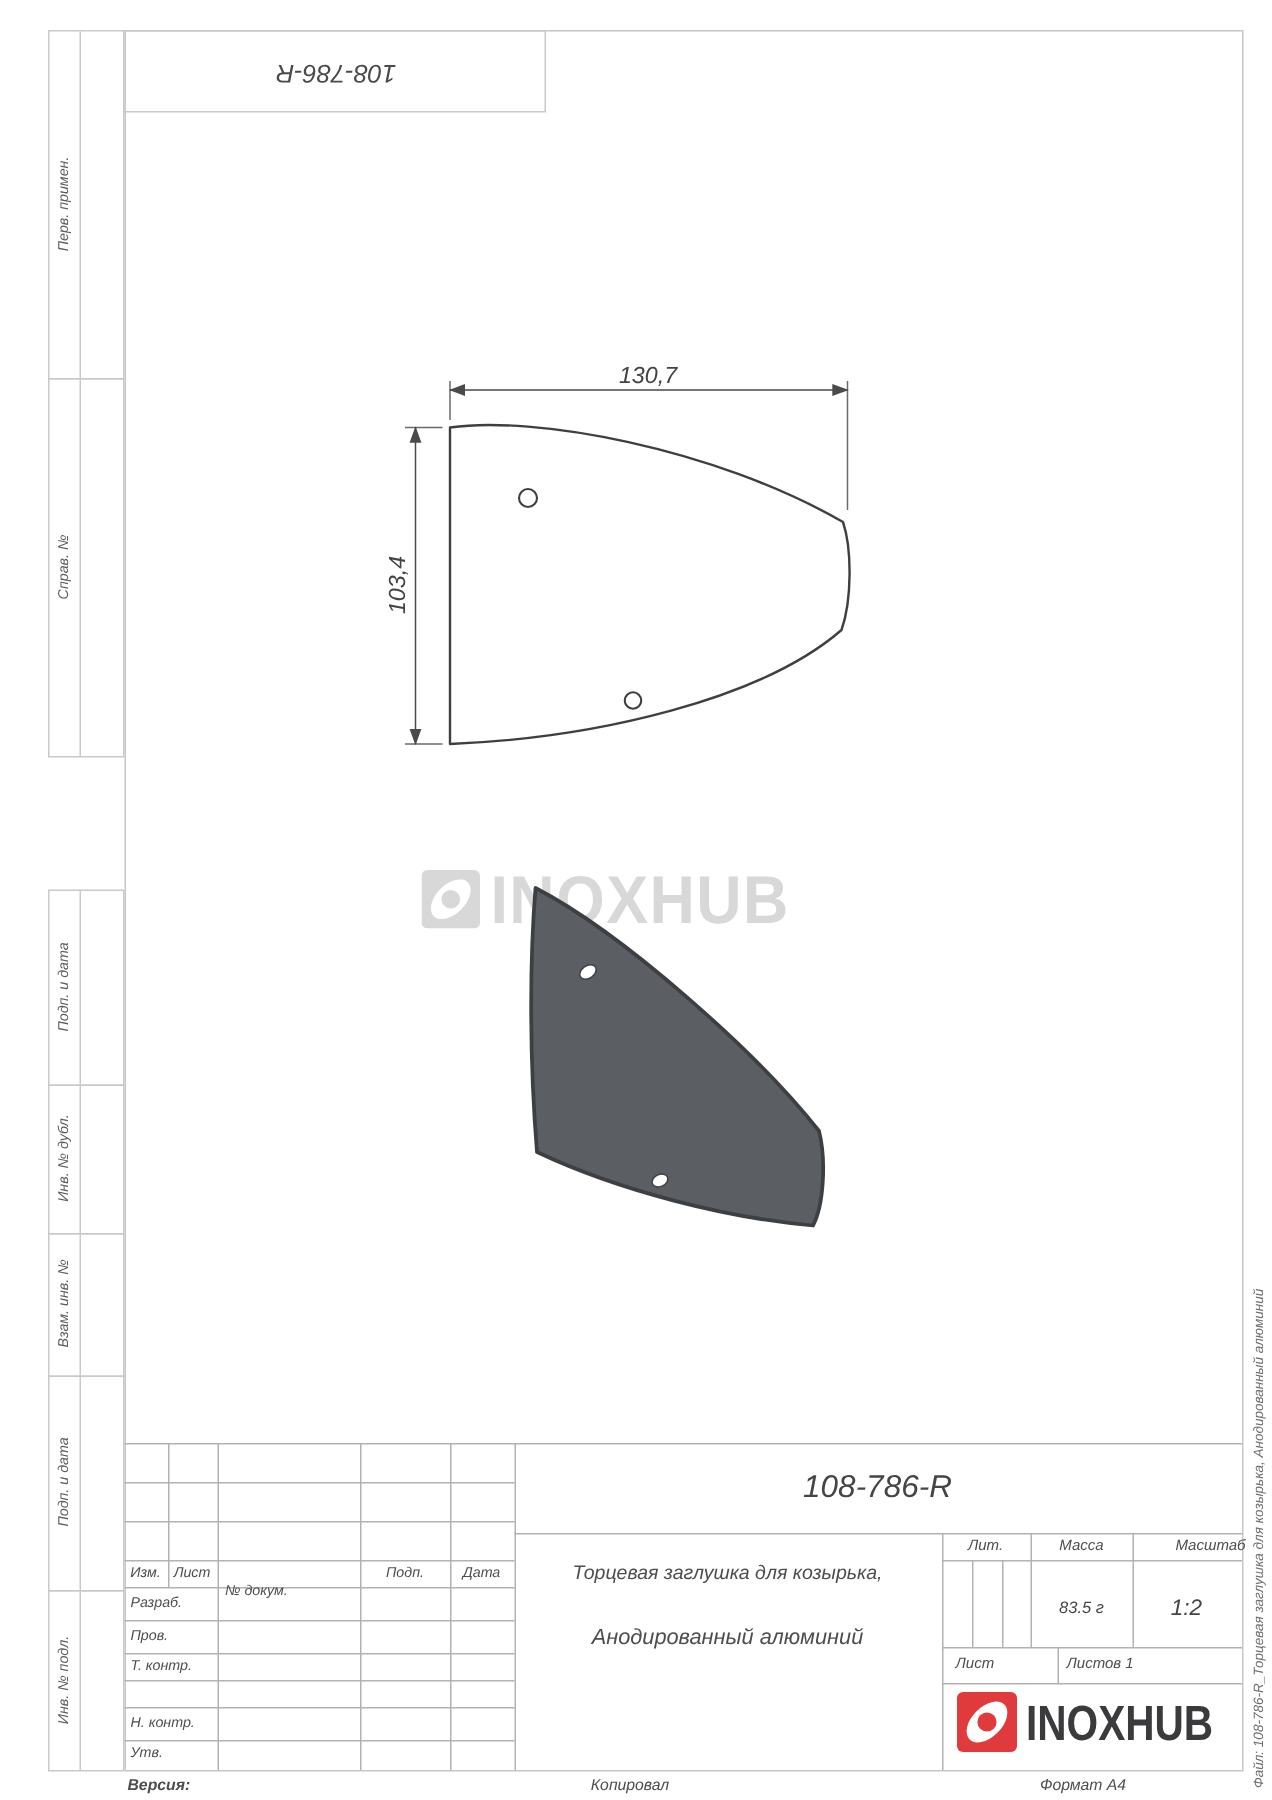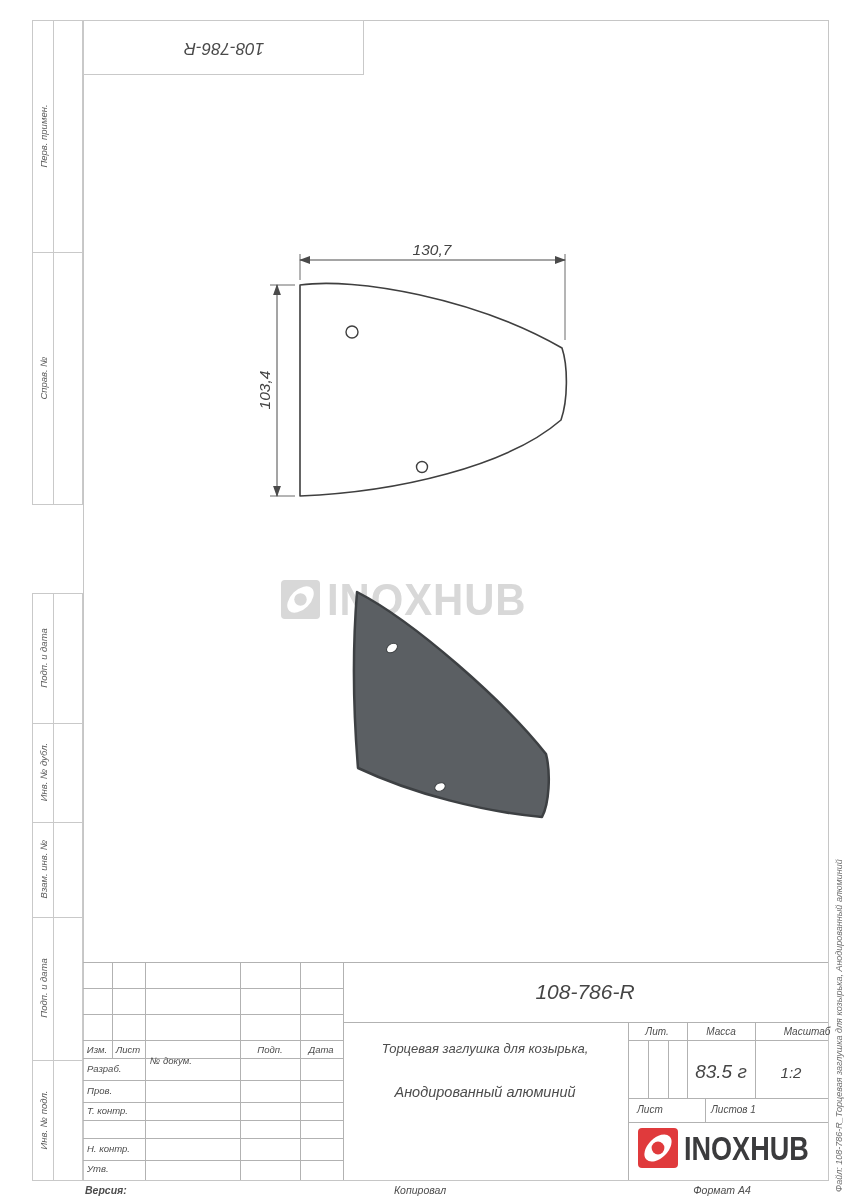--- a/index.html
+++ b/index.html
@@ -143,21 +143,21 @@
 
   <span class="t" style="left:87px;top:1063px;font-size:9.5px;">Разраб.</span>
   <span class="t" style="left:87px;top:1085px;font-size:9.5px;">Пров.</span>
   <span class="t" style="left:87px;top:1105px;font-size:9.5px;">Т. контр.</span>
   <span class="t" style="left:87px;top:1143px;font-size:9.5px;">Н. контр.</span>
   <span class="t" style="left:87px;top:1163px;font-size:9.5px;">Утв.</span>
 
   <span class="t tc" style="left:657px;top:1031px;font-size:10px;">Лит.</span>
   <span class="t tc" style="left:721px;top:1031px;font-size:10px;">Масса</span>
   <span class="t tc" style="left:791px;top:1031px;font-size:10px;margin-left:16px;">Масштаб</span>
-  <span class="t tc" style="left:721px;top:1072px;font-size:19px;color:#454545;">83.5 г</span>
+  <span class="t tc" style="left:721px;top:1072px;font-size:11px;color:#454545;">83.5 г</span>
   <span class="t tc" style="left:791px;top:1072px;font-size:15px;color:#454545;">1:2</span>
 
   <span class="t" style="left:637px;top:1104px;font-size:10px;">Лист</span>
   <span class="t" style="left:711px;top:1104px;font-size:10px;">Листов 1</span>
 
   <div class="logo">
     <svg width="40" height="40" viewBox="0 0 100 100" style="position:static;">
       <rect width="100" height="100" rx="10" fill="#e03a3c"></rect>
       <ellipse cx="50" cy="50" rx="41" ry="25" transform="rotate(-45 50 50)" fill="#ffffff"></ellipse>
       <circle cx="50" cy="50" r="16" fill="#e03a3c"></circle>

